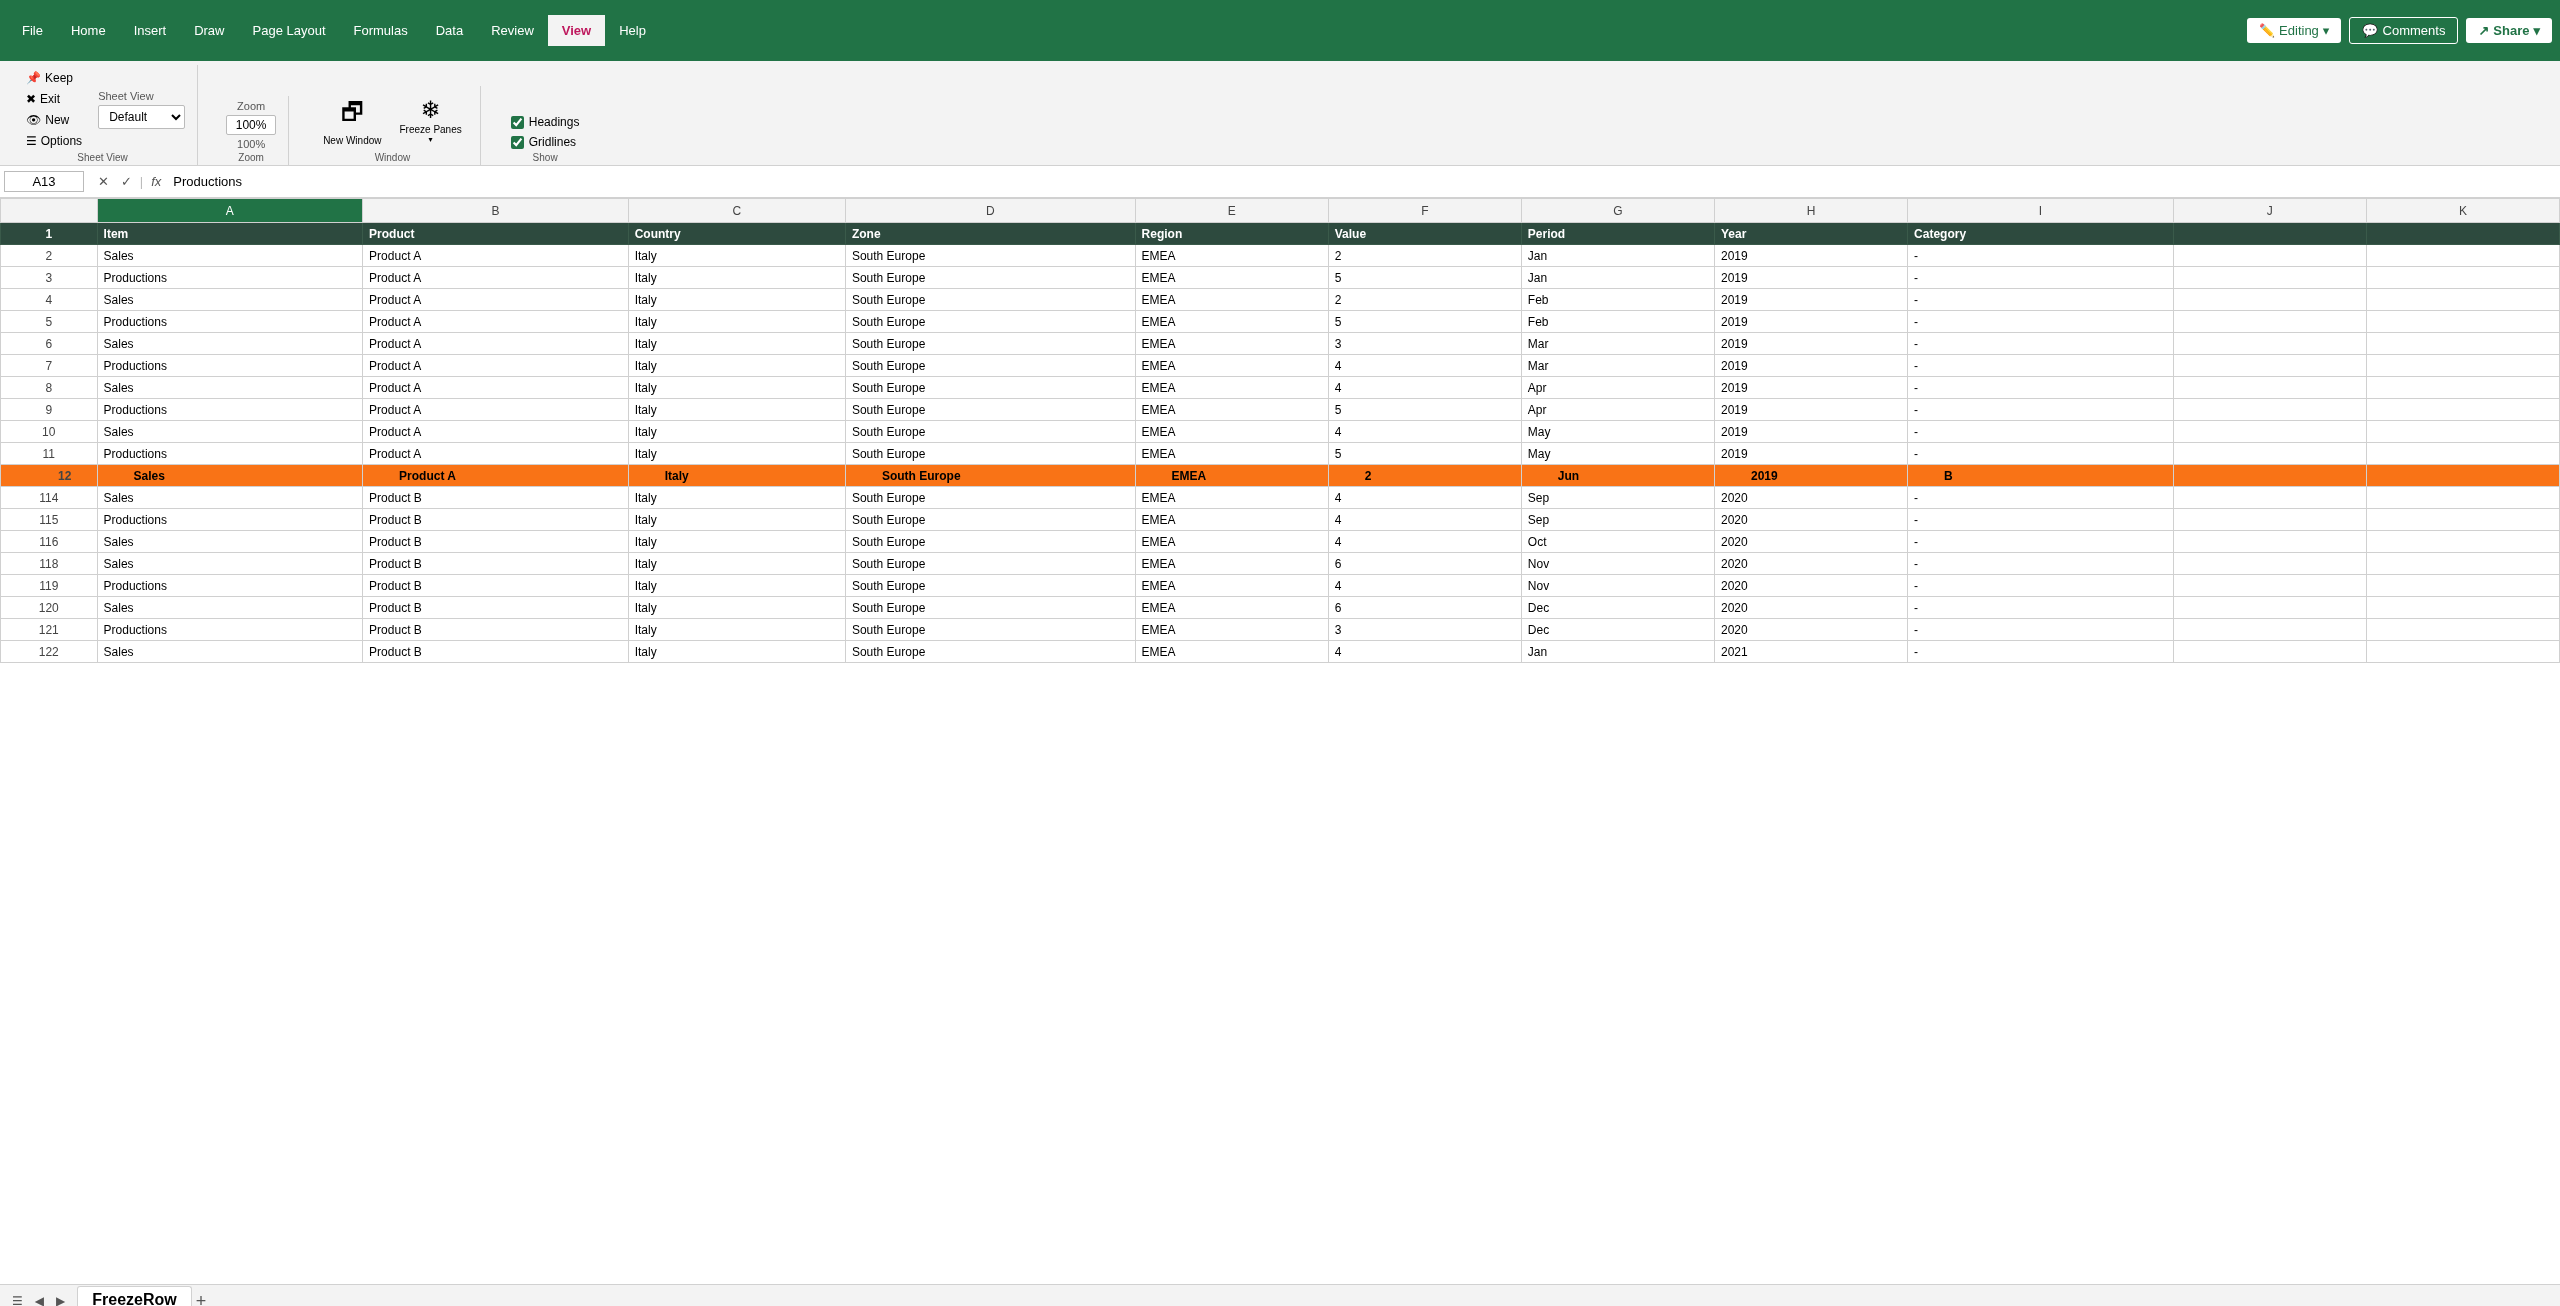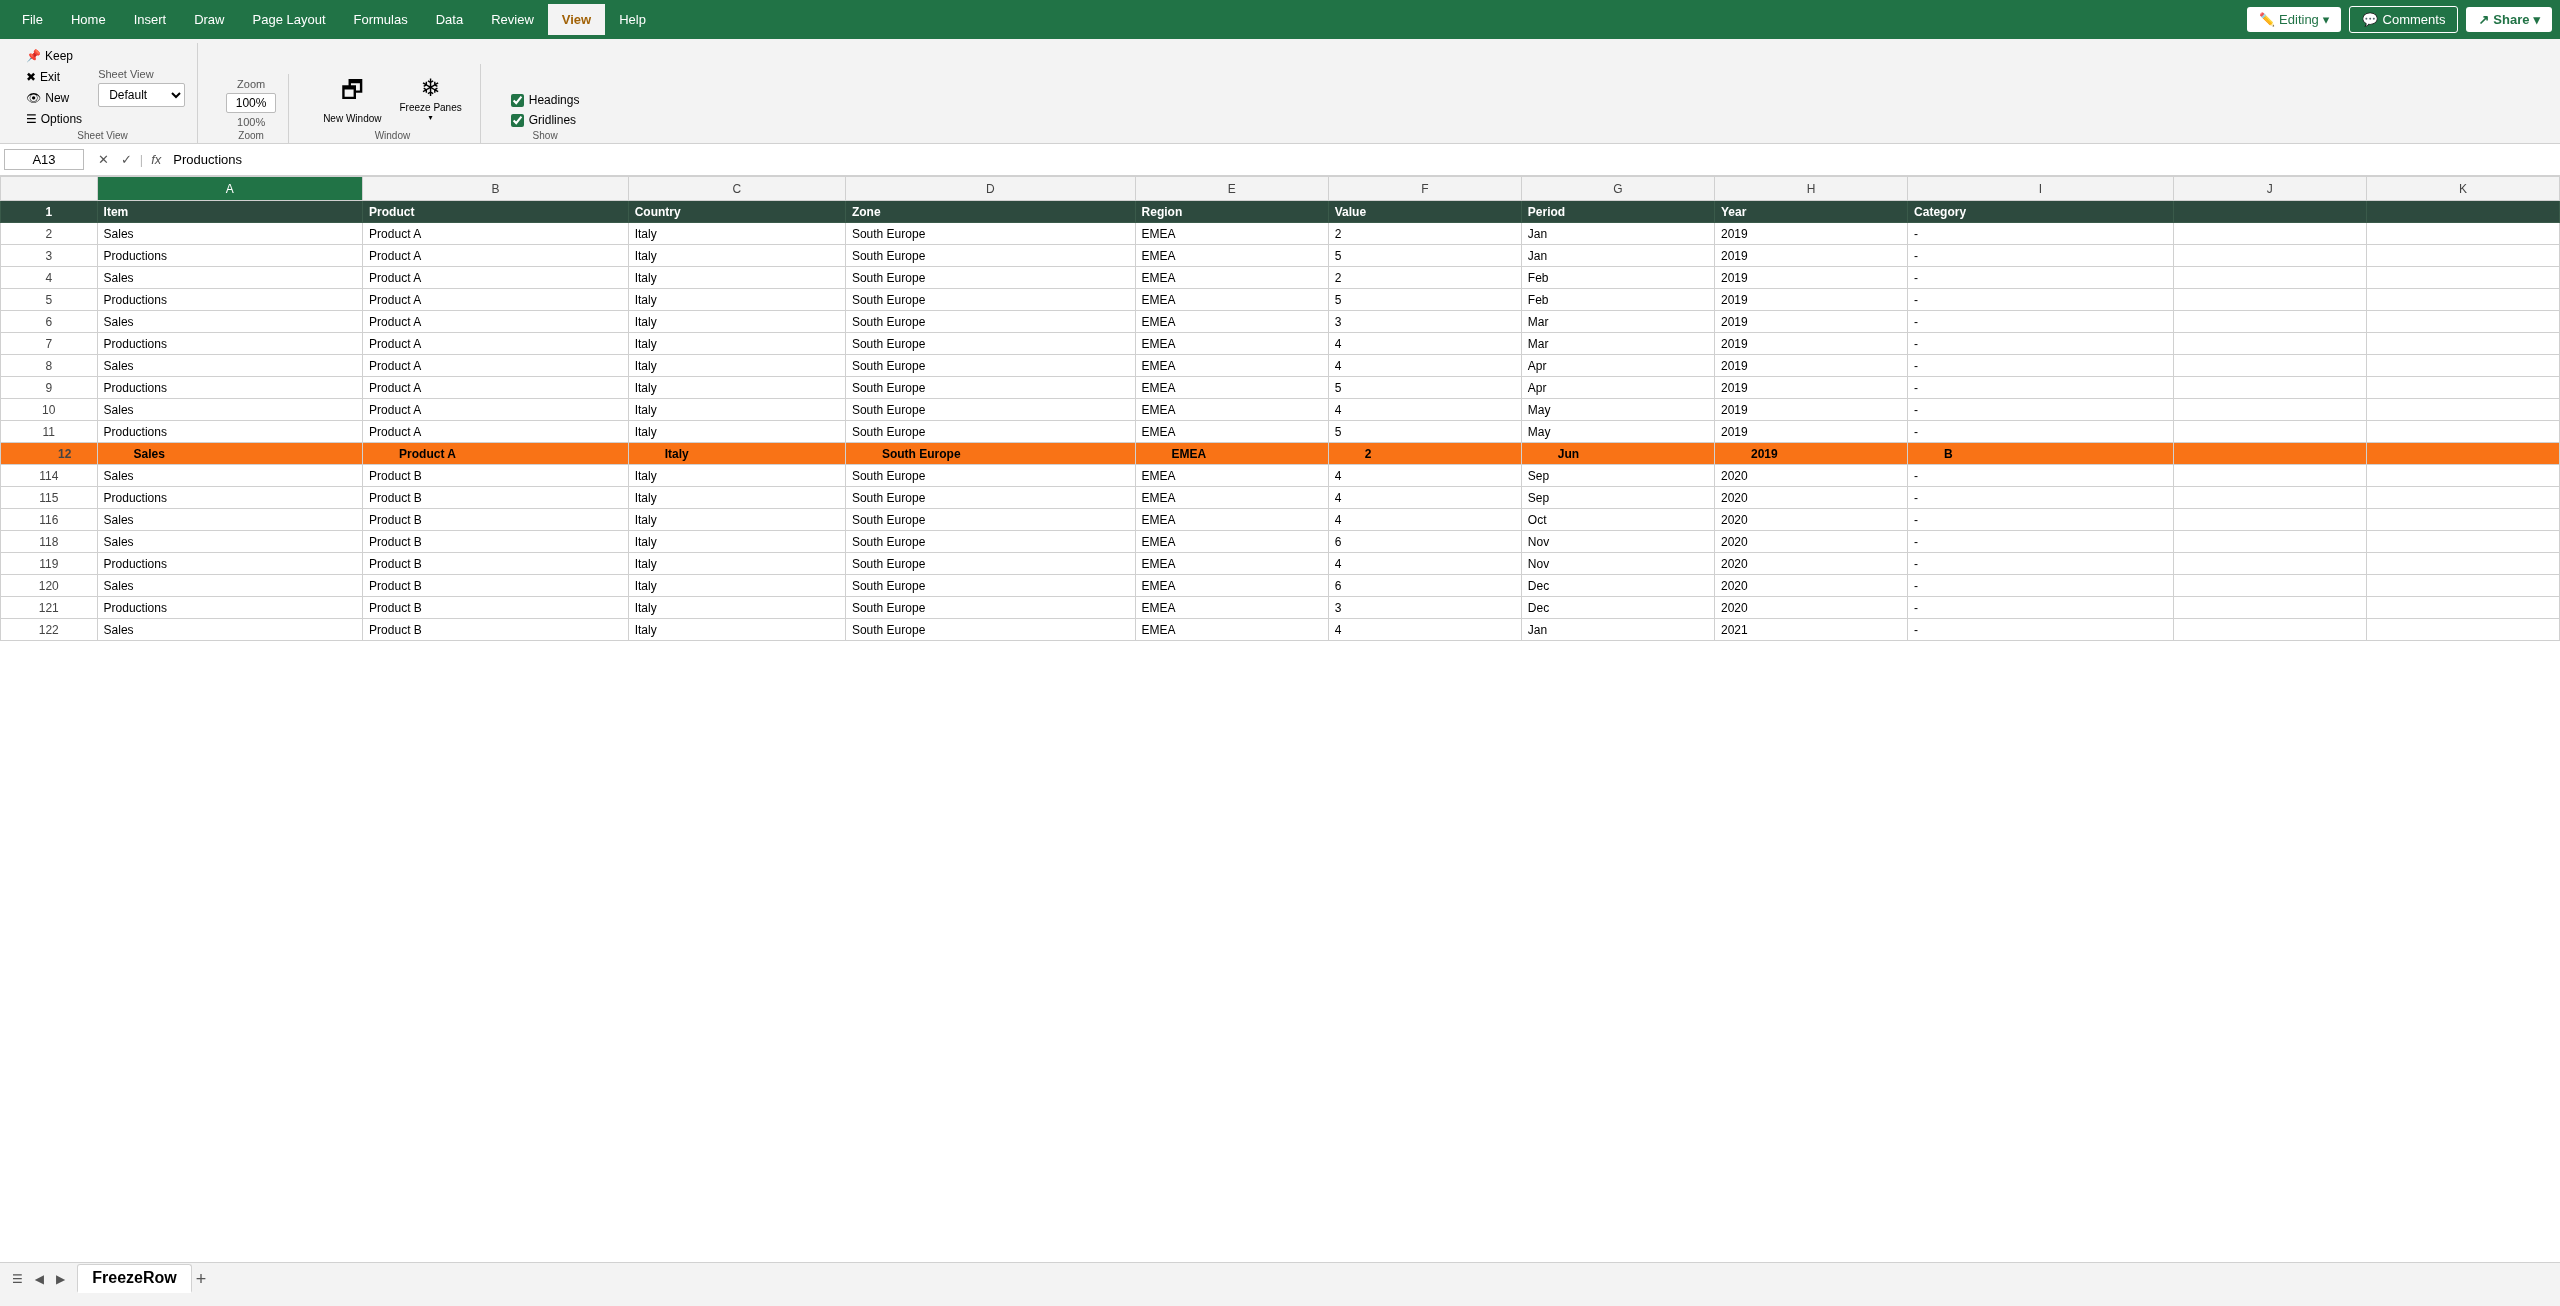--- a/index.html
+++ b/index.html
@@ -1,22 +1,22 @@
 <!DOCTYPE html>
 <html><head>
   <meta charset="utf-8">
   <style>
     * { box-sizing: border-box; margin: 0; padding: 0; }
     body { font-family: 'Segoe UI', Arial, sans-serif; font-size: 13px; background: #f3f3f3; color: #000; overflow: hidden; }
 
     
     .ribbon { background: #217346; color: white; }
-    .ribbon-tabs { display: flex; align-items: center; padding: 4px 8px; }
+    .ribbon-tabs { display: flex; align-items: center; padding: 15px 8px; }
     .ribbon-tab { padding: 8px 14px; cursor: pointer; font-size: 13px; color: white; }
-    .ribbon-tab.active { background: #f3f3f3; color: #a16207; font-weight: 600; }
+    .ribbon-tab.active { background: #f3f3f3; color: #be185d; font-weight: 600; }
     .ribbon-right { margin-left: auto; display: flex; align-items: center; gap: 8px; }
     .btn-editing { background: white; color: #217346; border: none; padding: 5px 12px; border-radius: 3px; cursor: pointer; font-size: 13px; display: flex; align-items: center; gap: 4px; font-weight: 500; }
     .btn-comments { background: transparent; border: 1px solid white; color: white; padding: 5px 12px; border-radius: 3px; cursor: pointer; font-size: 13px; display: flex; align-items: center; gap: 4px; }
     .btn-share { background: white; color: #217346; border: none; padding: 5px 12px; border-radius: 3px; cursor: pointer; font-size: 13px; display: flex; align-items: center; gap: 4px; font-weight: 600; }
 
     
     .ribbon-content { background: #f3f3f3; border-bottom: 1px solid #d1d1d1; padding: 4px 8px 0 8px; display: flex; align-items: flex-end; gap: 16px; min-height: 90px; }
     .ribbon-group { display: flex; flex-direction: column; align-items: center; padding: 4px 12px 2px 12px; border-right: 1px solid #d1d1d1; }
     .ribbon-group:last-child { border-right: none; }
     .ribbon-group-items { display: flex; align-items: center; gap: 6px; flex: 1; }

